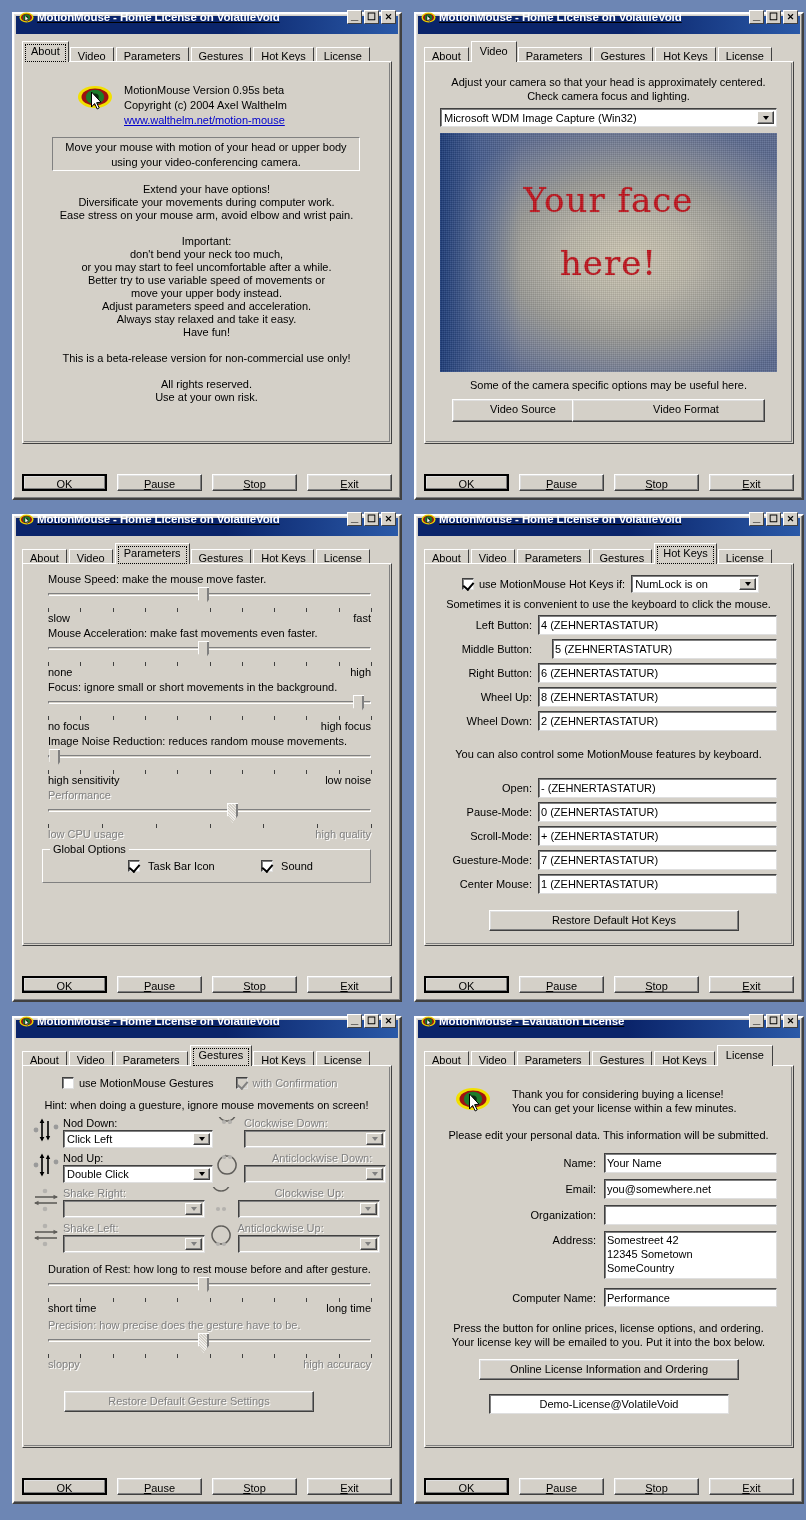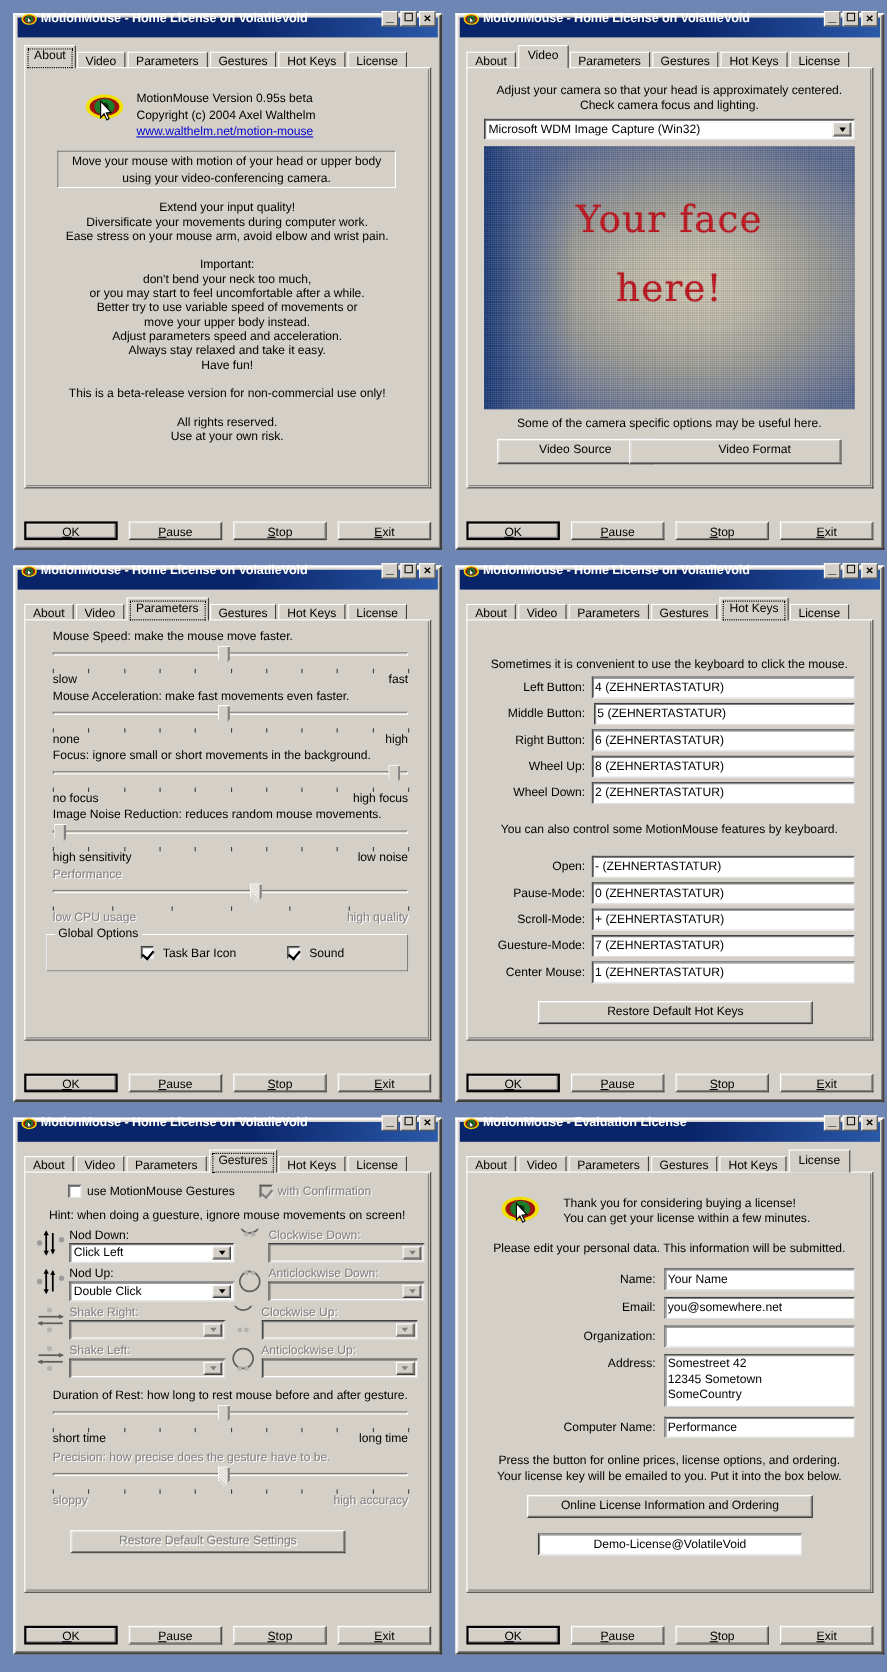--- a/index.html
+++ b/index.html
@@ -32,20 +32,21 @@
   .w4{left:414px;top:514px;}
   .w5{left:12px;top:1016px;}
   .w6{left:414px;top:1016px;}
 
   .titlebar{
     height:18px;margin:2px 2px 0 2px;
     background:linear-gradient(to right,#0a246a 0%,#0a246a 55%,#2a59a8 100%);
     display:flex;align-items:center;
     padding:0 2px 16px 3px;
     box-sizing:border-box;
+    text-decoration:underline;
   }
   .titlebar .tbicon{width:15px;height:15px;flex:0 0 15px;margin-right:3px;position:relative;}
   .title-text{
     color:#fff;font-weight:bold;font-size:11.5px;
     white-space:nowrap;overflow:hidden;flex:1;
     letter-spacing:-0.1px;
   }
   .tbbtns{display:flex;gap:2px;align-items:center;}
   .tbbtn{
     width:15px;height:14px;background:#d4d0c8;
@@ -304,21 +305,21 @@
         <div style="position:absolute;left:100px;top:20px;width:250px;line-height:15px;">
           <div>MotionMouse Version 0.95s beta</div>
           <div>Copyright (c) 2004 Axel Walthelm</div>
           <div style="color:#0000cc;text-decoration:underline;">www.walthelm.net/motion-mouse</div>
         </div>
         <div class="fld" style="position:absolute;left:28px;top:74px;width:308px;height:34px;background:#d4d0c8;box-shadow:none;border-top:1px solid #808080;border-left:1px solid #808080;border-right:1px solid #fff;border-bottom:1px solid #fff;text-align:center;line-height:15px;padding-top:2px;white-space:normal;">
           <div>Move your mouse with motion of your head or upper body</div>
           <div>using your video-conferencing camera.</div>
         </div>
         <div class="ctr" style="position:absolute;left:8px;right:8px;top:120px;line-height:13px;">
-          <div>Extend your input quality!</div>
+          <div>Extend your have options!</div>
           <div>Diversificate your movements during computer work.</div>
           <div>Ease stress on your mouse arm, avoid elbow and wrist pain.</div>
           <div style="height:13px;">&nbsp;</div>
           <div>Important:</div>
           <div>don't bend your neck too much,</div>
           <div>or you may start to feel uncomfortable after a while.</div>
           <div>Better try to use variable speed of movements or</div>
           <div>move your upper body instead.</div>
           <div>Adjust parameters speed and acceleration.</div>
           <div>Always stay relaxed and take it easy.</div>
@@ -626,28 +627,40 @@
       <span class="tab">About</span>
       <span class="tab">Video</span>
       <span class="tab">Parameters</span>
       <span class="tab">Gestures</span>
       <span class="tab active"><span class="focusring"></span><span>Hot Keys</span></span>
       <span class="tab">License</span>
     </div>
 
     <div class="tabbody">
       <div class="inner">
+        <div style="position:absolute;left:36px;top:10px;display:flex;align-items:center;">
+          <span class="chk">
+              <span class="tick"></span>
+            </span>
+          <span style="margin:0 6px 0 5px;">use MotionMouse Hot Keys if:</span>
+          <span class="combo" style="width:128px;height:18px;">
+            <span>NumLock is on</span>
+            <span class="arrowbtn">
+                <span class="caret"></span>
+              </span>
+          </span>
+        </div>
         <div class="ctr" style="position:absolute;left:6px;right:6px;top:33px;">Sometimes it is convenient to use the keyboard to click the mouse.</div>
         <div id="hotkeys-top" style="position:absolute;left:10px;right:14px;top:50px;">
             <div style="display:flex;align-items:center;margin-bottom:4px;">
               <span style="width:96px;text-align:right;padding-right:6px;">Left Button:</span>
               <span class="fld" style="flex:1;height:20px;line-height:17px;">4 (ZEHNERTASTATUR)</span>
             </div>
             <div style="display:flex;align-items:center;margin-bottom:4px;">
-              <span style="width:96px;text-align:right;padding-right:8px;">Middle Button:</span>
+              <span style="width:96px;text-align:right;padding-right:20px;">Middle Button:</span>
               <span class="fld" style="flex:1;height:20px;line-height:17px;">5 (ZEHNERTASTATUR)</span>
             </div>
             <div style="display:flex;align-items:center;margin-bottom:4px;">
               <span style="width:96px;text-align:right;padding-right:6px;">Right Button:</span>
               <span class="fld" style="flex:1;height:20px;line-height:17px;">6 (ZEHNERTASTATUR)</span>
             </div>
             <div style="display:flex;align-items:center;margin-bottom:4px;">
               <span style="width:96px;text-align:right;padding-right:6px;">Wheel Up:</span>
               <span class="fld" style="flex:1;height:20px;line-height:17px;">8 (ZEHNERTASTATUR)</span>
             </div>
@@ -811,21 +824,21 @@
               <div style="flex:1;display:flex;align-items:flex-start;">
                 <span style="opacity:.55;">
                   <svg class="gicon" viewBox="0 0 28 26">
                     <path d="M14 4 A9 9 0 1 0 14.1 4" fill="none" stroke="#000" stroke-width="1.5"></path>
                     <polygon points="9,5 13,2.5 12,7" fill="#000" transform="translate(0,0) "></polygon>
                     <circle cx="11" cy="5" r="2.1" fill="#9a9a9a"></circle>
                     <circle cx="17" cy="5" r="2.1" fill="#9a9a9a"></circle>
                   </svg>
                 </span>
                 <div style="flex:1;margin-left:3px;">
-                  <div class="greyemb" style="line-height:12px;">Anticlockwise Down:</div>
+                  <div class="greyemb" style="line-height:12px;margin-left:28px;">Anticlockwise Down:</div>
                   <div class="combo dis" style="height:18px;margin-top:1px;width:142px;">
                     <span></span>
                     <span class="arrowbtn">
                       <span class="caret dis"></span>
                     </span>
                   </div>
                 </div>
               </div>
             </div>
             <div style="display:flex;margin-bottom:4px;">
@@ -843,21 +856,21 @@
                 <div style="flex:1;margin-left:3px;">
                   <div class="greyemb" style="line-height:12px;">Shake Right:</div>
                   <div class="combo dis" style="height:18px;margin-top:1px;width:142px;">
                     <span></span>
                     <span class="arrowbtn">
                       <span class="caret dis"></span>
                     </span>
                   </div>
                 </div>
               </div>
-              <div style="flex:1;display:flex;align-items:flex-start;">
+              <div style="flex:1;display:flex;align-items:flex-start;text-align:center;">
                 <span style="opacity:.55;">
                   <svg class="gicon" viewBox="0 0 28 26">
                     <path d="M14 4 A9 9 0 1 1 14.1 4" fill="none" stroke="#000" stroke-width="1.5"></path>
                     <polygon points="19,5 15,2.5 16,7" fill="#000" transform="translate(0,17) scale(1,-1) translate(0,-26)"></polygon>
                     <circle cx="11" cy="22" r="2.1" fill="#9a9a9a"></circle>
                     <circle cx="17" cy="22" r="2.1" fill="#9a9a9a"></circle>
                   </svg>
                 </span>
                 <div style="flex:1;margin-left:3px;">
                   <div class="greyemb" style="line-height:12px;">Clockwise Up:</div>

